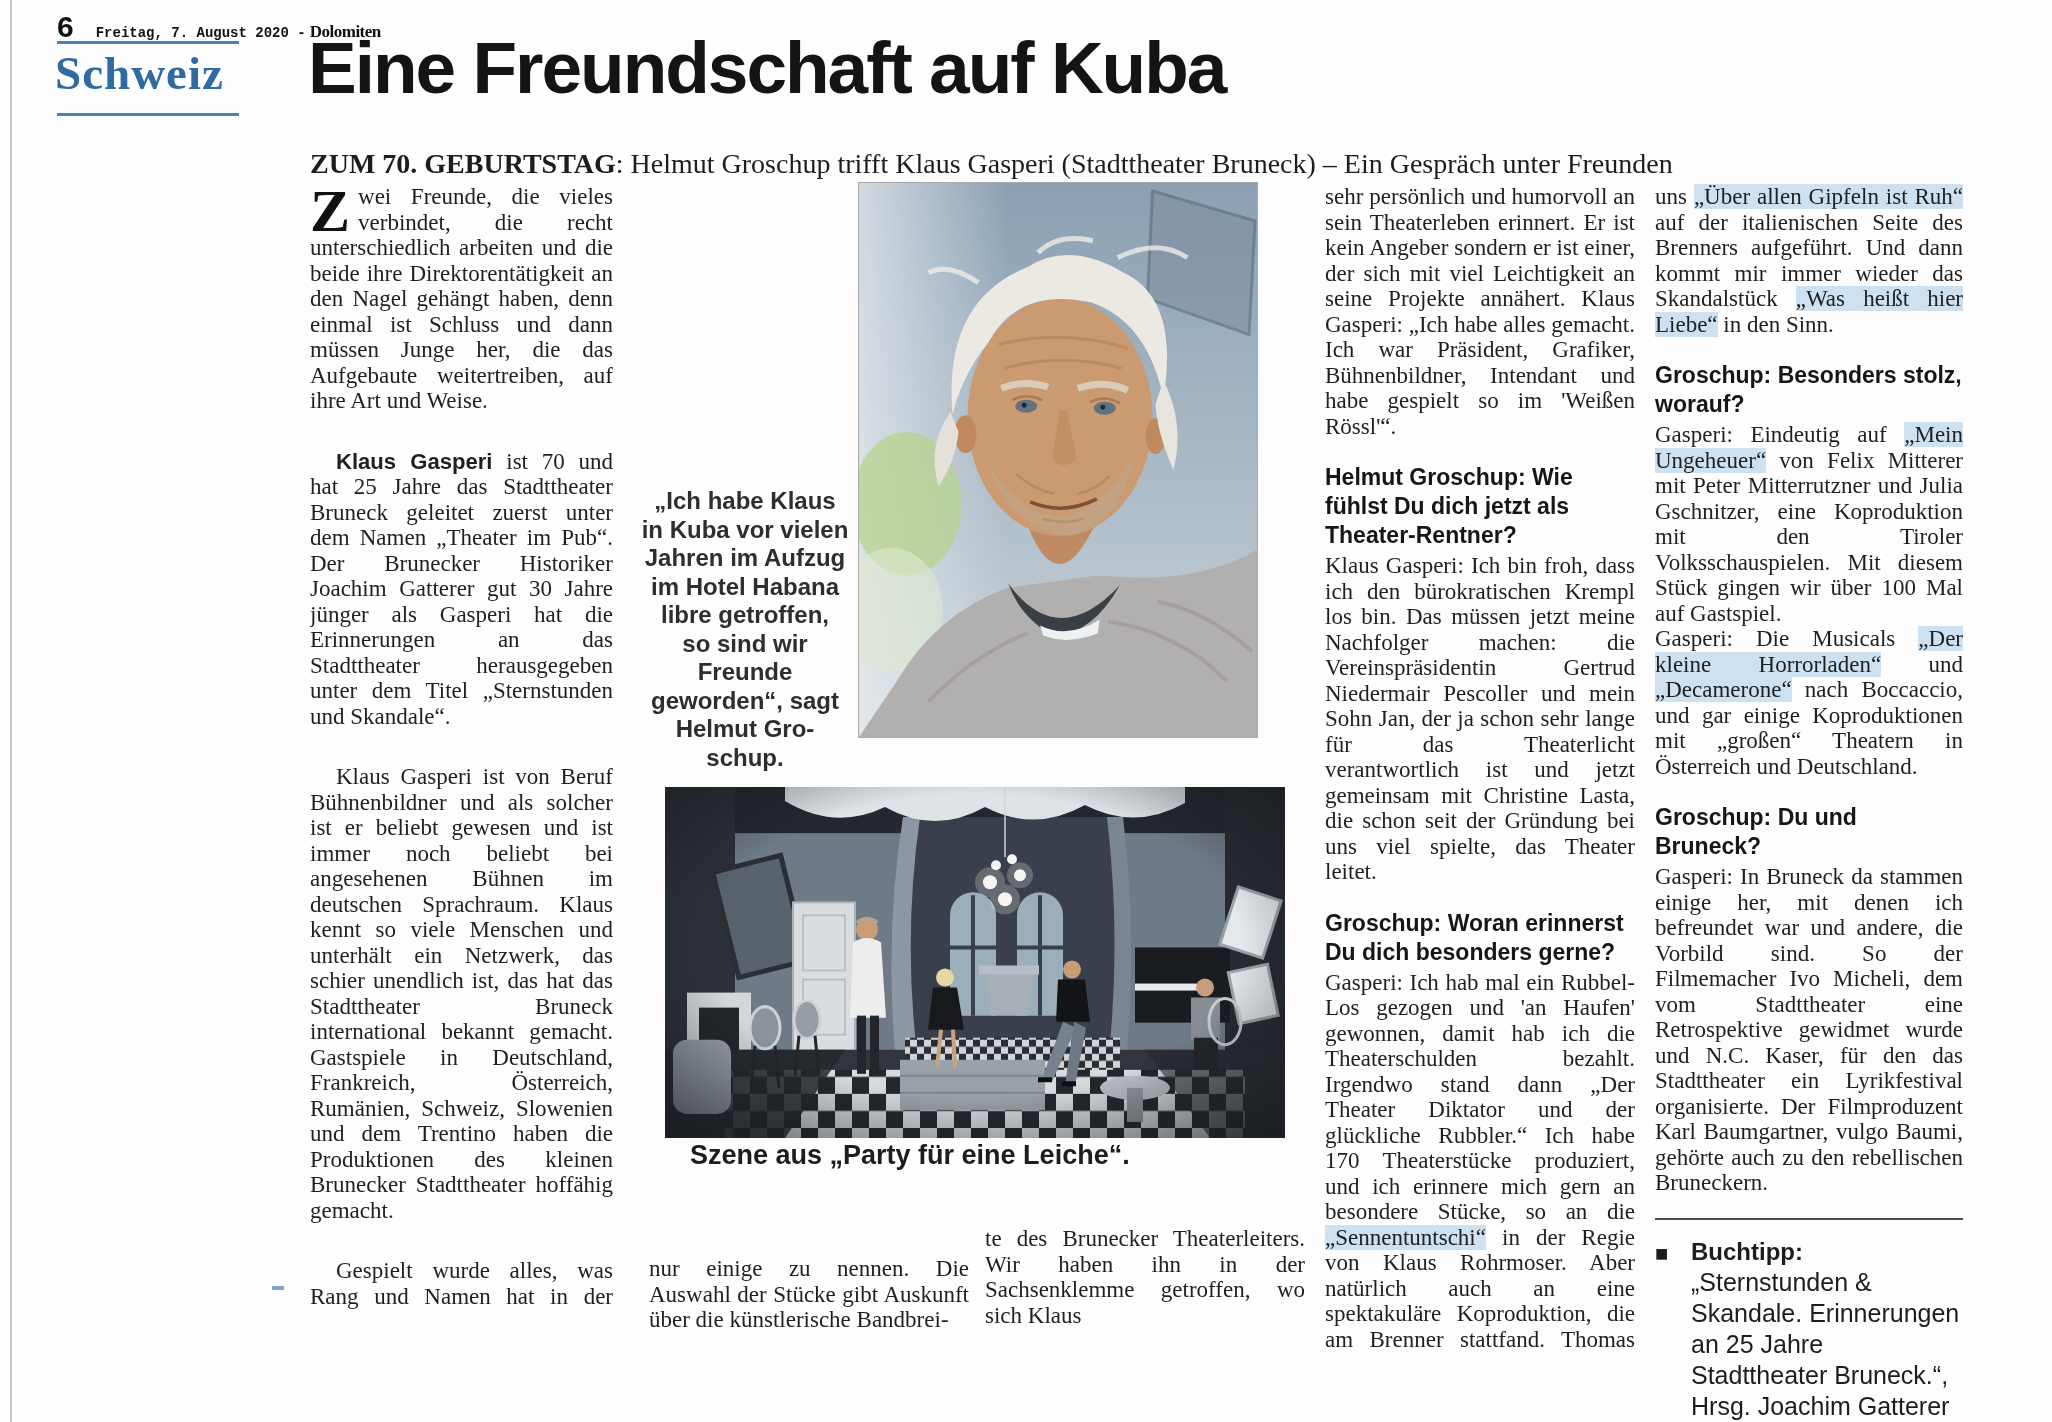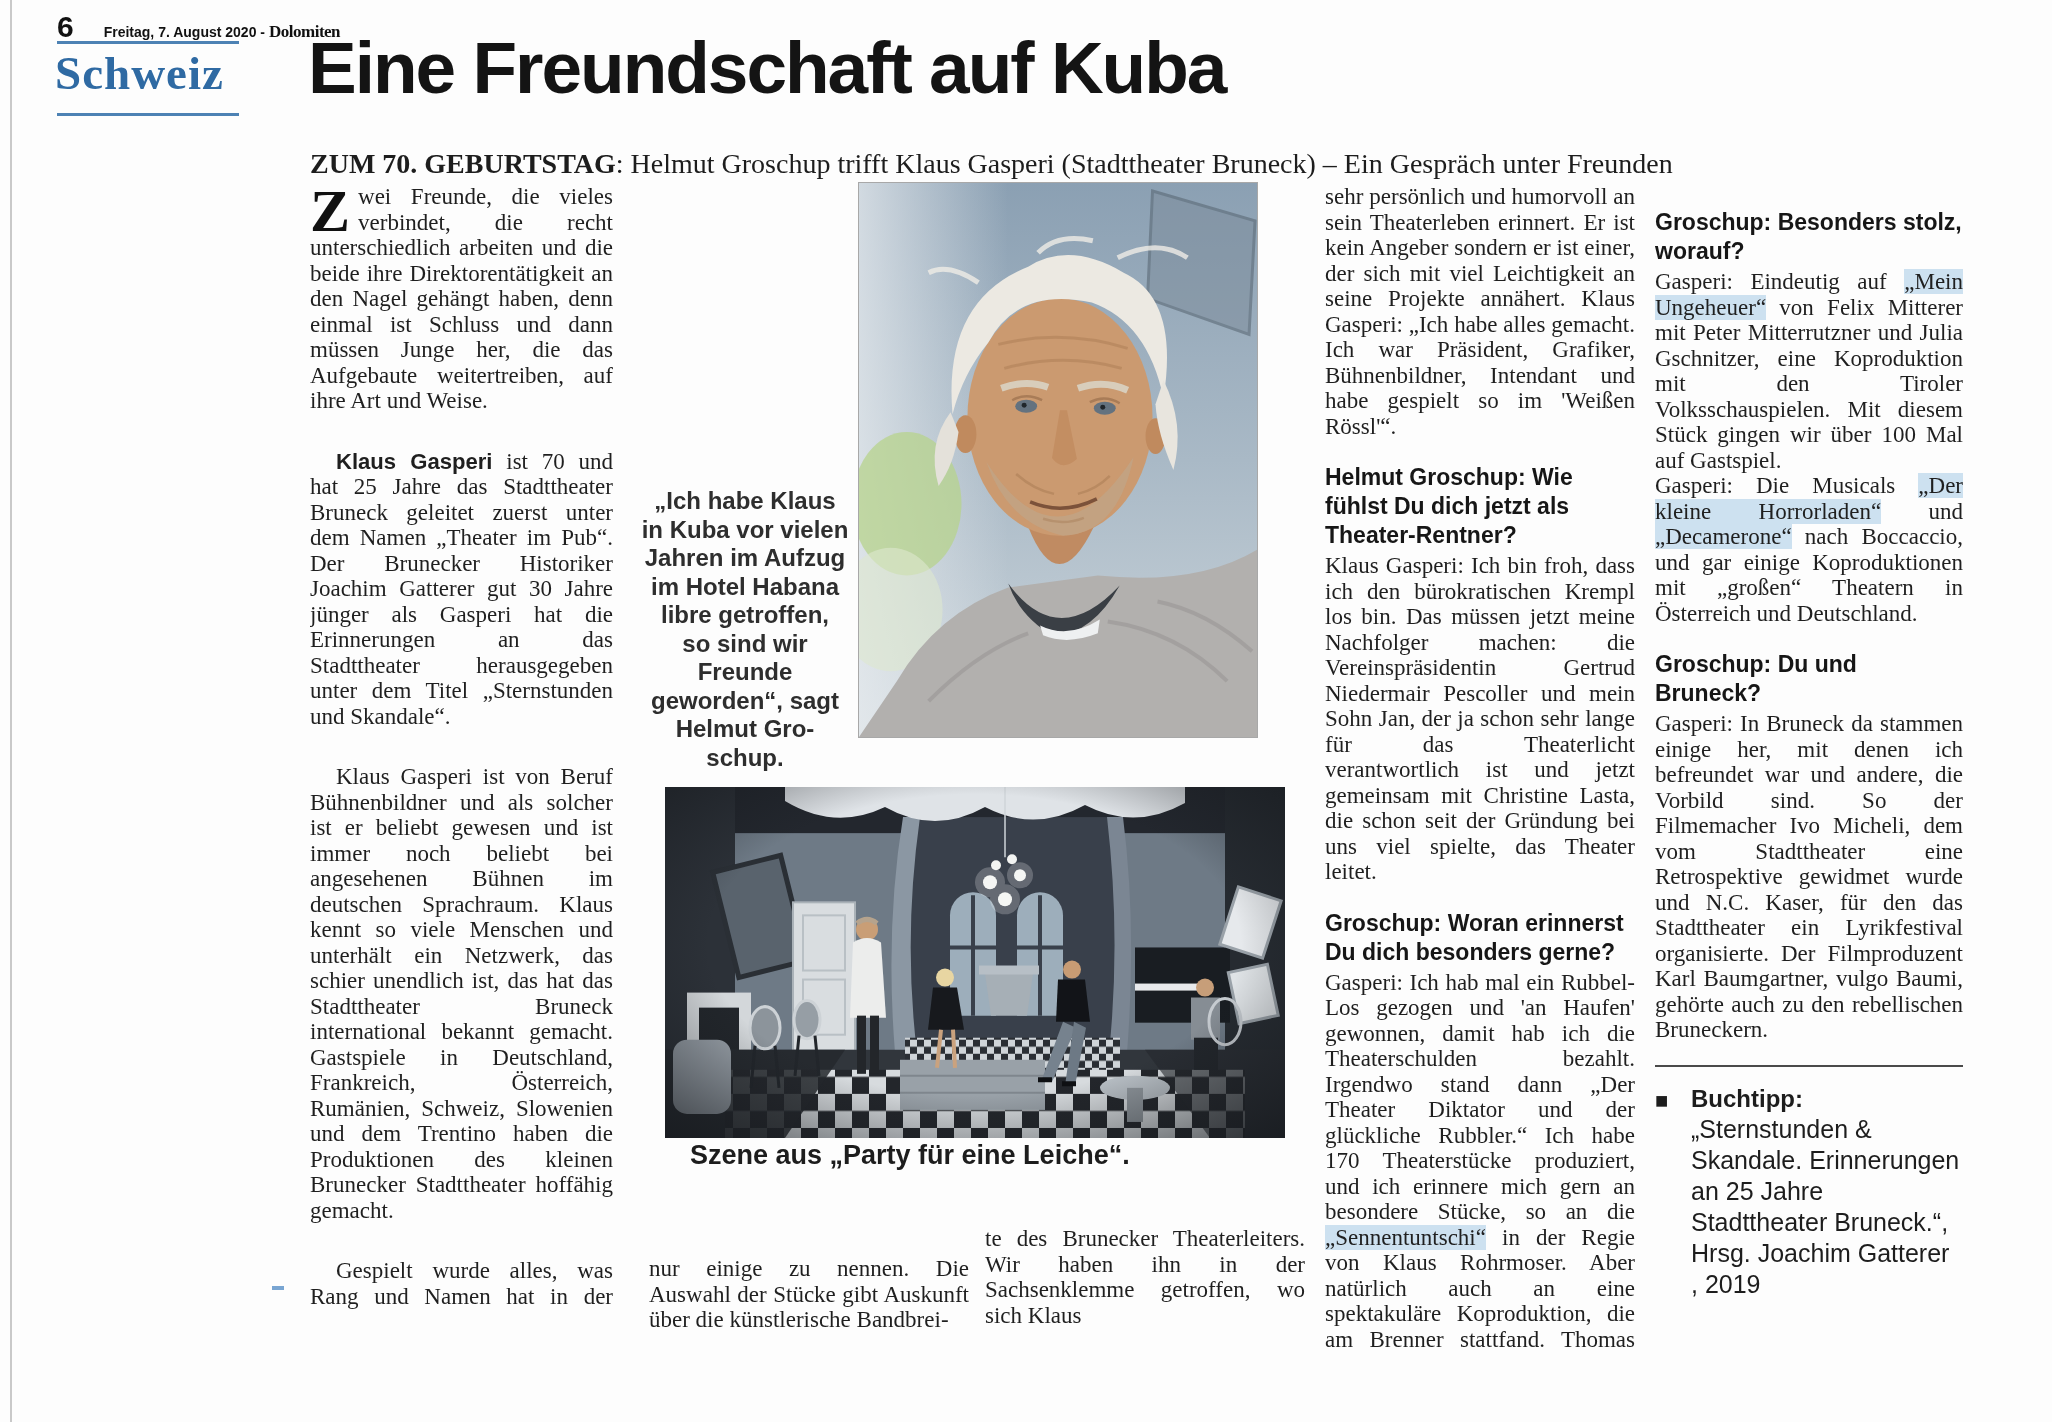--- a/index.html
+++ b/index.html
@@ -3,21 +3,21 @@
 <meta charset="utf-8">
 <style>
   html,body{margin:0;padding:0;background:#ffffff;}
   #page{position:relative;width:2052px;height:1422px;background:#fdfdfd;overflow:hidden;
         font-family:"Liberation Serif",serif;color:#1f1f1f;}
   .abs{position:absolute;}
   
   #edge-line{left:10px;top:0;width:2px;height:1422px;background:#c9c9c9;}
   #header-row{left:57px;top:10px;width:600px;white-space:nowrap;}
   #page-number{font-family:"Liberation Sans",sans-serif;font-weight:700;font-size:30px;color:#111;}
-  #date-line{font-family:Liberation Sans, sans-serif;font-weight:700;font-size:14px;color:#111;margin-left:26px;}
+  #date-line{font-family:Liberation Mono, monospace;font-weight:700;font-size:14px;color:#111;margin-left:18px;}
   #masthead{font-family:"Liberation Serif",serif;font-weight:700;font-size:17px;color:#111;letter-spacing:-.5px;}
   .blue-rule{height:3px;background:#4d82b4;}
   #kultur{left:55px;top:46px;font-family:"Liberation Serif",serif;font-weight:700;
           font-size:47px;color:#2f6aa3;letter-spacing:1px;}
   
   #headline{left:308px;top:26px;width:1500px;font-family:"Liberation Sans",sans-serif;
             font-weight:700;font-size:73px;letter-spacing:-2px;color:#141414;}
   #subhead{left:310px;top:148px;width:1600px;font-family:Liberation Serif, serif;
            font-size:28px;color:#1d1d1d;}
   #subhead .kicker{font-weight:700;}
@@ -244,20 +244,21 @@
   <div id="col3" class="abs col">
       <p class="blk body"><span>sehr persönlich und humorvoll an sein Theaterleben erinnert. Er ist kein Angeber sondern er ist einer, der sich mit viel Leichtigkeit an seine Projekte annähert. Klaus Gasperi: „Ich habe alles gemacht. Ich war Präsident, Grafiker, Bühnenbildner, Intendant und habe gespielt so im 'Weißen Rössl'“.</span></p>
       <p class="blk q"><span>Helmut Groschup: Wie fühlst Du dich jetzt als Theater-Rentner?</span></p>
       <p class="blk body"><span>Klaus Gasperi: Ich bin froh, dass ich den bürokratischen Krempl los bin. Das müssen jetzt meine Nachfolger machen: die Vereinspräsidentin Gertrud Niedermair Pescoller und mein Sohn Jan, der ja schon sehr lange für das Theaterlicht verantwortlich ist und jetzt gemeinsam mit Christine Lasta, die schon seit der Gründung bei uns viel spielte, das Theater leitet.</span></p>
       <p class="blk q"><span>Groschup: Woran erinnerst Du dich besonders gerne?</span></p>
       <p class="blk body"><span>Gasperi: Ich hab mal ein Rubbel-Los gezogen und 'an Haufen' gewonnen, damit hab ich die Theaterschulden bezahlt. Irgendwo stand dann „Der Theater Diktator und der glückliche Rubbler.“ Ich habe 170 Theaterstücke produziert, und ich erinnere mich gern an besondere Stücke, so an die </span><span class="hl">„Sennentuntschi“</span><span> in der Regie von Klaus Rohrmoser. Aber natürlich auch an eine spektakuläre Koproduktion, die am Brenner stattfand. Thomas Bernhard hat doch verboten, dass nach seinem Tod Stücke von ihm in Österreich aufgeführt werden. Das Provinztheater Innsbruck hat mit</span></p>
     </div>
 
   <div id="col4" class="abs col">
     <div>
+        <p class="blk body"><span>uns </span><span class="hl">„Über allen Gipfeln ist Ruh“</span><span> auf der italienischen Seite des Brenners aufgeführt. Und dann kommt mir immer wieder das Skandalstück </span><span class="hl">„Was heißt hier Liebe“</span><span> in den Sinn.</span></p>
         <p class="blk q"><span>Groschup: Besonders stolz, worauf?</span></p>
         <p class="blk body"><span>Gasperi: Eindeutig auf </span><span class="hl">„Mein Ungeheuer“</span><span> von Felix Mitterer mit Peter Mitterrutzner und Julia Gschnitzer, eine Koproduktion mit den Tiroler Volksschauspielen. Mit diesem Stück gingen wir über 100 Mal auf Gastspiel.</span></p>
         <p class="blk body"><span>Gasperi: Die Musicals </span><span class="hl">„Der kleine Horrorladen“</span><span> und </span><span class="hl">„Decamerone“</span><span> nach Boccaccio, und gar einige Koproduktionen mit „großen“ Theatern in Österreich und Deutschland.</span></p>
         <p class="blk q"><span>Groschup: Du und Bruneck?</span></p>
         <p class="blk body"><span>Gasperi: In Bruneck da stammen einige her, mit denen ich befreundet war und andere, die Vorbild sind. So der Filmemacher Ivo Micheli, dem vom Stadttheater eine Retrospektive gewidmet wurde und N.C. Kaser, für den das Stadttheater ein Lyrikfestival organisierte. Der Filmproduzent Karl Baumgartner, vulgo Baumi, gehörte auch zu den rebellischen Bruneckern.</span></p>
       </div>
     <hr id="tip-rule">
     <div>
         <p class="blk tip"><span class="bullet">■</span><span class="bold">Buchtipp: </span><span>„Sternstunden &amp; Skandale. Erinnerungen an 25 Jahre Stadttheater Bruneck.“, Hrsg. Joachim Gatterer , 2019</span></p>
       </div>

